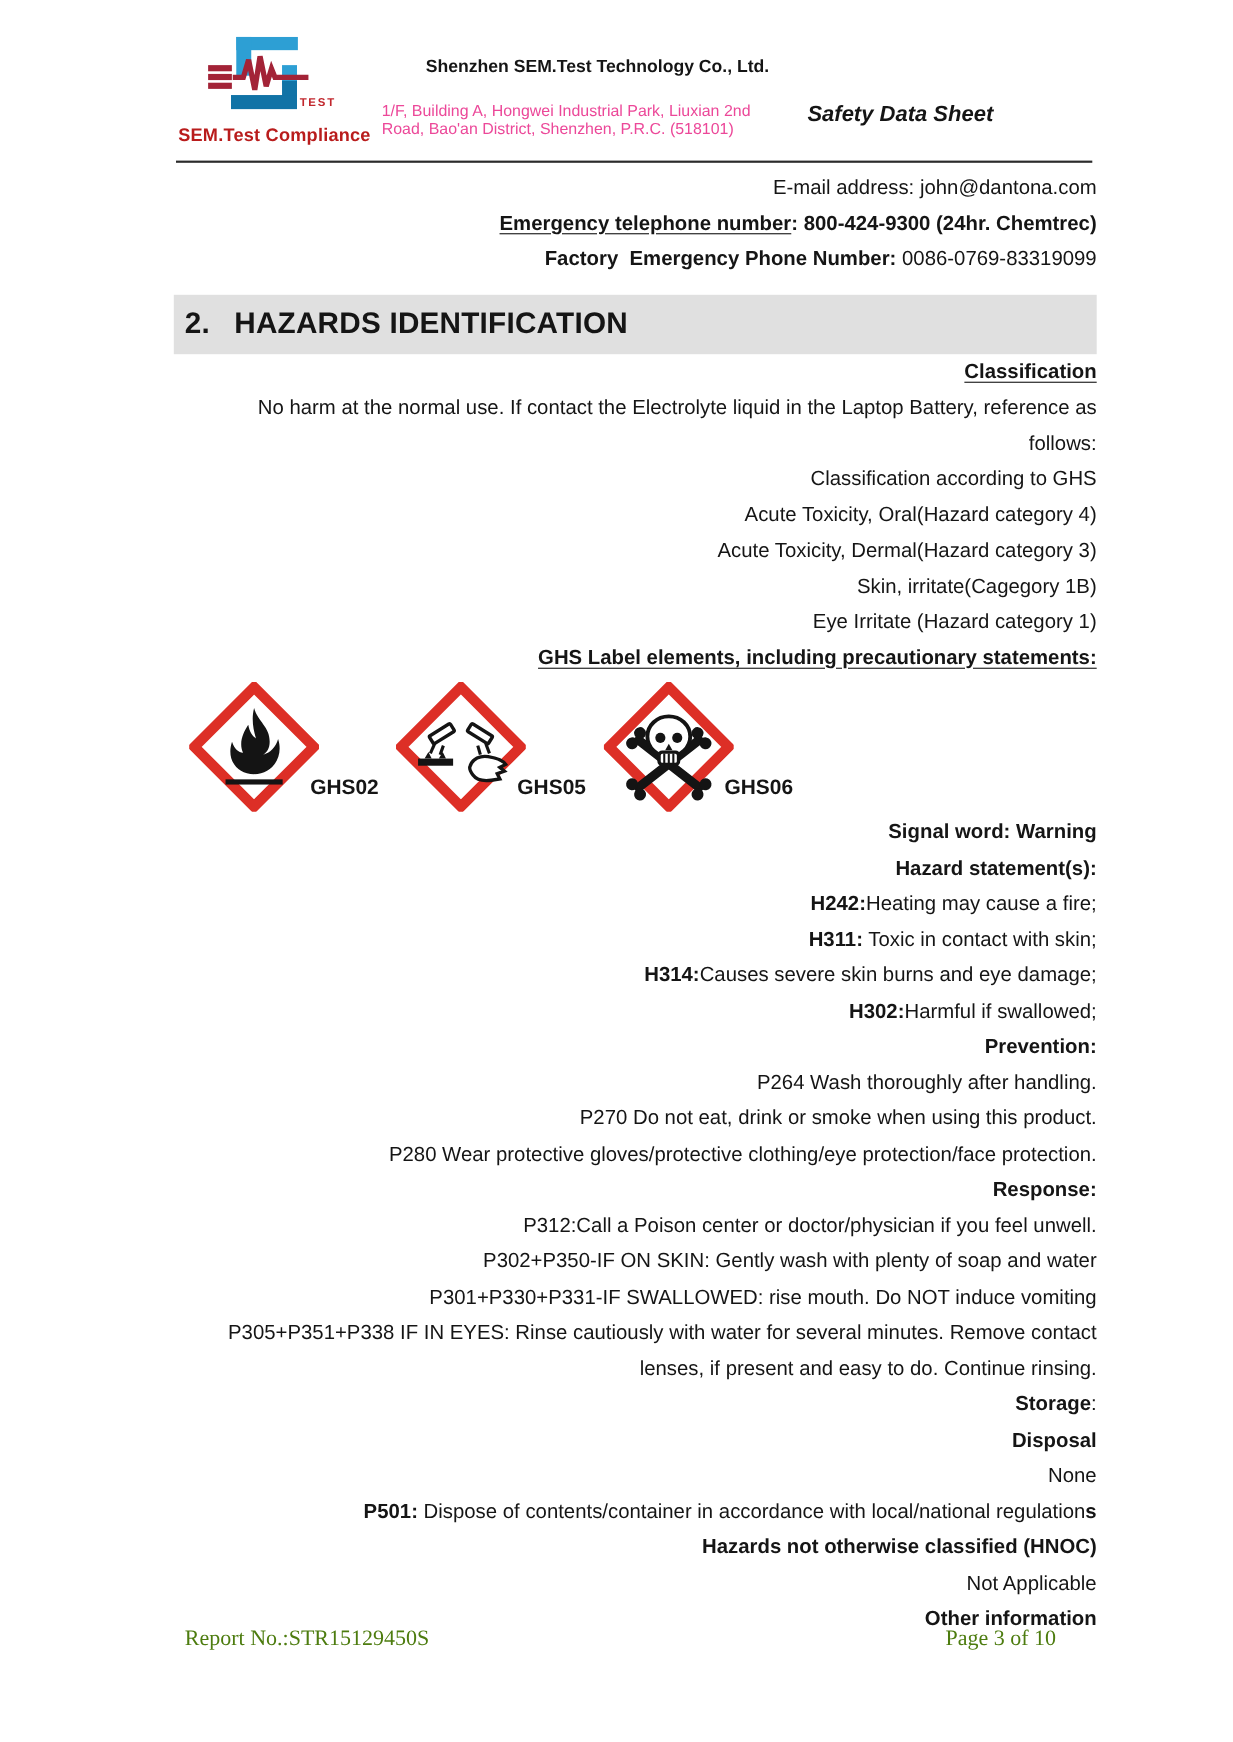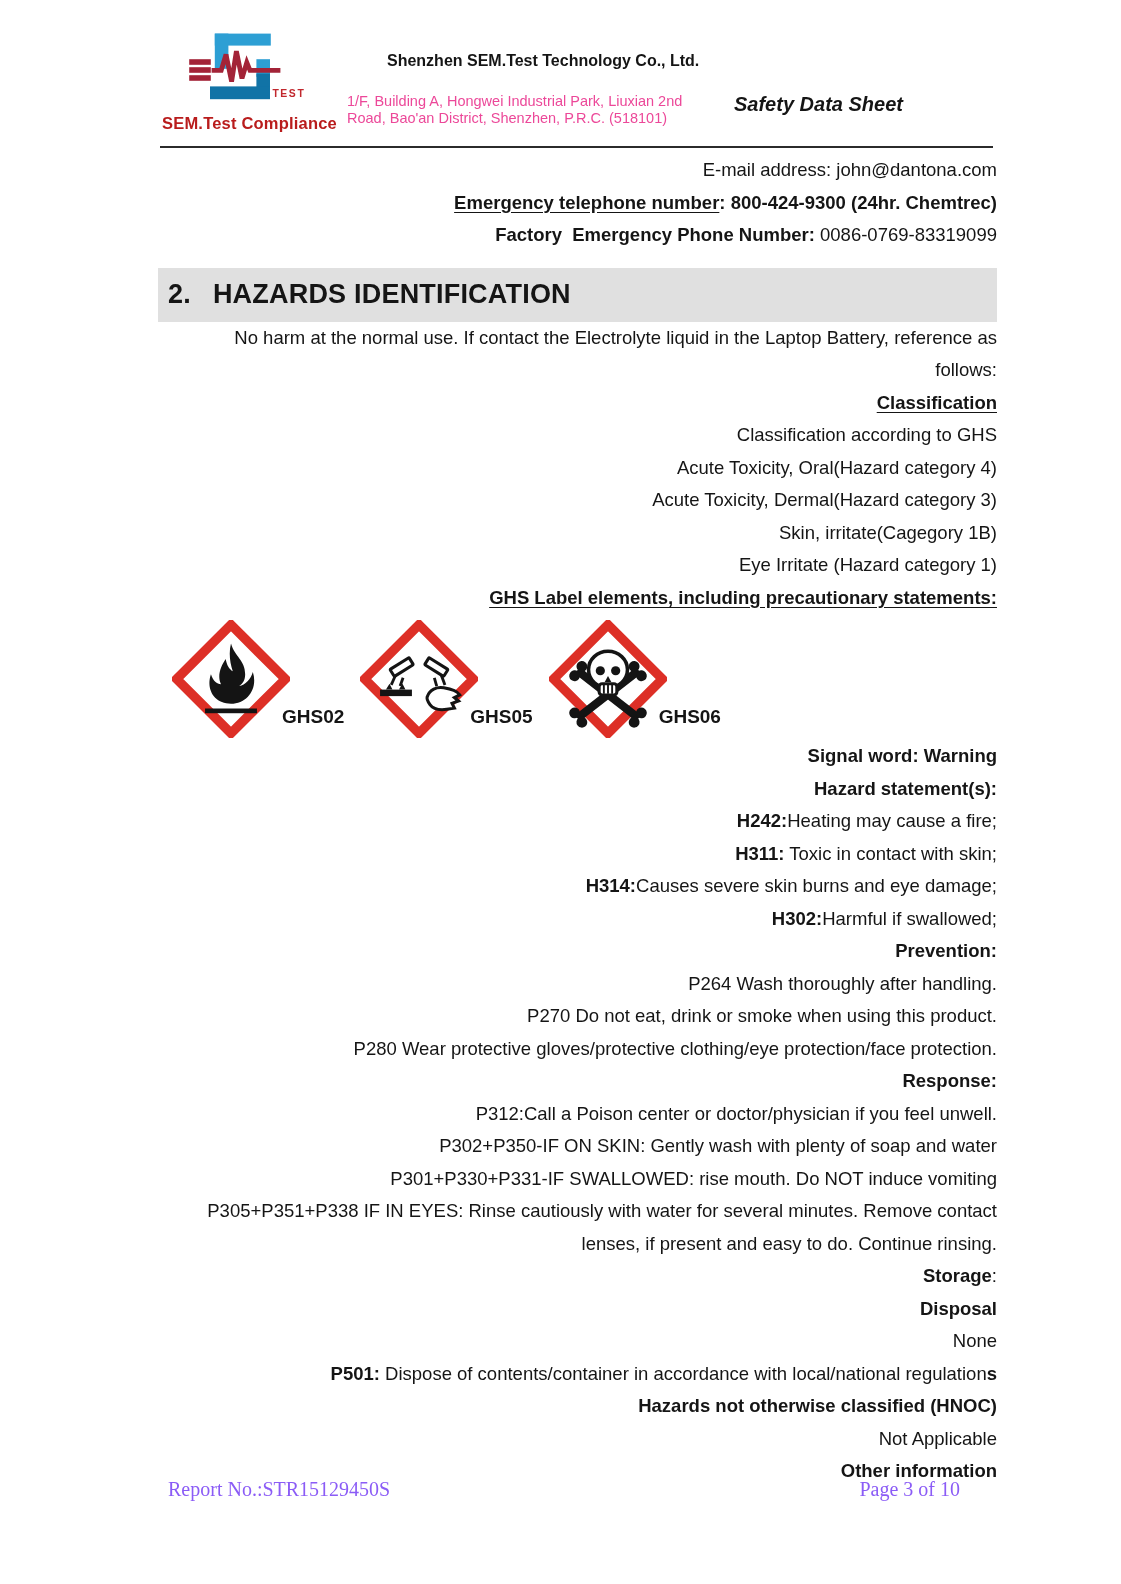--- a/index.html
+++ b/index.html
@@ -26,21 +26,21 @@
                font-size:27px;font-weight:bold;letter-spacing:.2px;}
   .section-num{margin-right:22px;}
 
   .picto-row{display:flex;align-items:flex-end;height:122px;margin:2px 0 2px 4px;}
   .picto-group{display:flex;align-items:flex-end;margin-right:16px;}
   .picto-group svg{width:118px;height:118px;display:block;}
   .picto-label{font-weight:bold;font-size:19px;margin:0 0 10px -8px;}
 
   
   .ftr{position:absolute;top:1478px;left:168px;width:792px;display:flex;
-       justify-content:space-between;font-family:"Liberation Serif",serif;font-size:20px;color:#8b5cf6;}
+       justify-content:space-between;font-family:"Liberation Serif",serif;font-size:20px;color:#4d7c0f;}
 </style>
 </head>
 <body>
 
 <div class="page">
   <header class="hdr">
     <div class="logo">
       <div class="logo-art-wrap" id="logo-art">
           <svg viewBox="0 0 160 100" role="img">
     <rect x="36" y="2" width="70" height="15" fill="#2d9fd4"></rect>
@@ -68,23 +68,23 @@
   <div class="hrule"></div>
 
   <main class="body" id="body-lines">
       <div class="line"><span class="">E-mail address: john@dantona.com</span></div>
       <div class="line"><span class="b u">Emergency telephone number</span><span class="b ">: 800-424-9300 (24hr. Chemtrec)</span></div>
       <div class="line"><span class="b ">Factory  Emergency Phone Number:</span><span class=""> 0086-0769-83319099</span></div>
       <div class="section-bar" style="background: rgb(224, 224, 224);">
         <span class="section-num">2.</span>
         <span>HAZARDS IDENTIFICATION</span>
       </div>
+      <div class="line"><span class="b u">Classification</span></div>
       <div class="line"><span class="">No harm at the normal use. If contact the Electrolyte liquid in the Laptop Battery, reference as
 follows:</span></div>
-      <div class="line"><span class="b u">Classification</span></div>
       <div class="line"><span class="">Classification according to GHS</span></div>
       <div class="line"><span class="">Acute Toxicity, Oral(Hazard category 4)</span></div>
       <div class="line"><span class="">Acute Toxicity, Dermal(Hazard category 3)</span></div>
       <div class="line"><span class="">Skin, irritate(Cagegory 1B)</span></div>
       <div class="line"><span class="">Eye Irritate (Hazard category 1)</span></div>
       <div class="line"><span class="b u">GHS Label elements, including precautionary statements:</span></div>
       <div class="picto-row">
         <div class="picto-group">
           <svg viewBox="0 0 100 100" role="img">
     <polygon points="50,4 96,50 50,96 4,50" fill="#ffffff" stroke="#dd2f26" stroke-width="8"></polygon>

